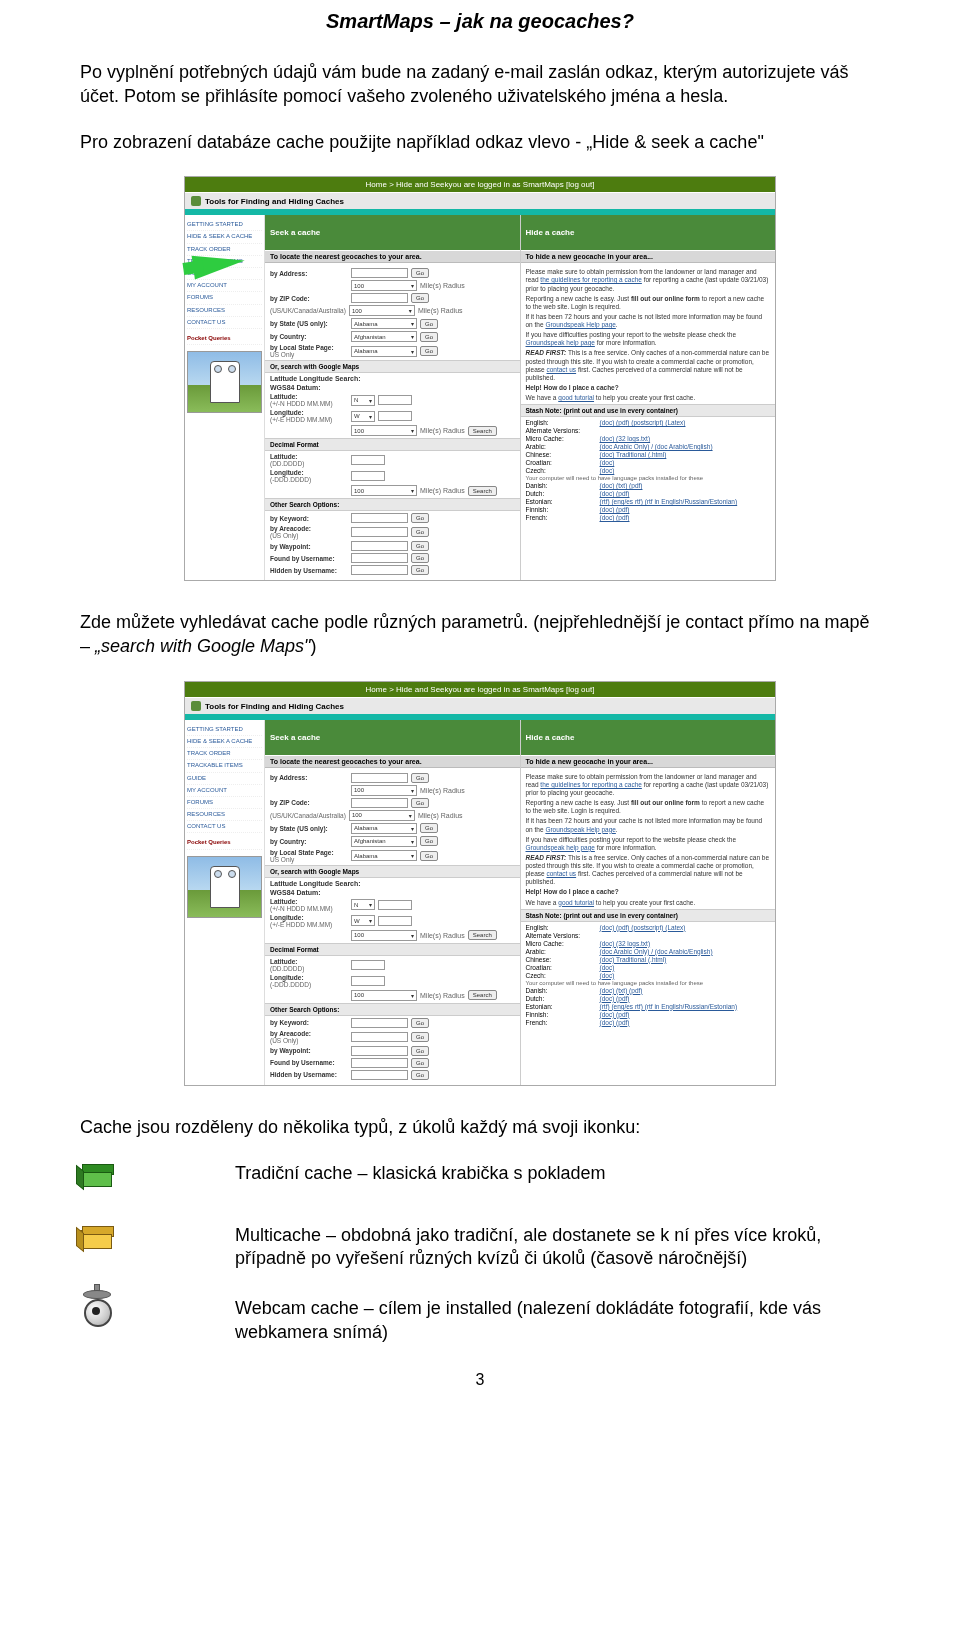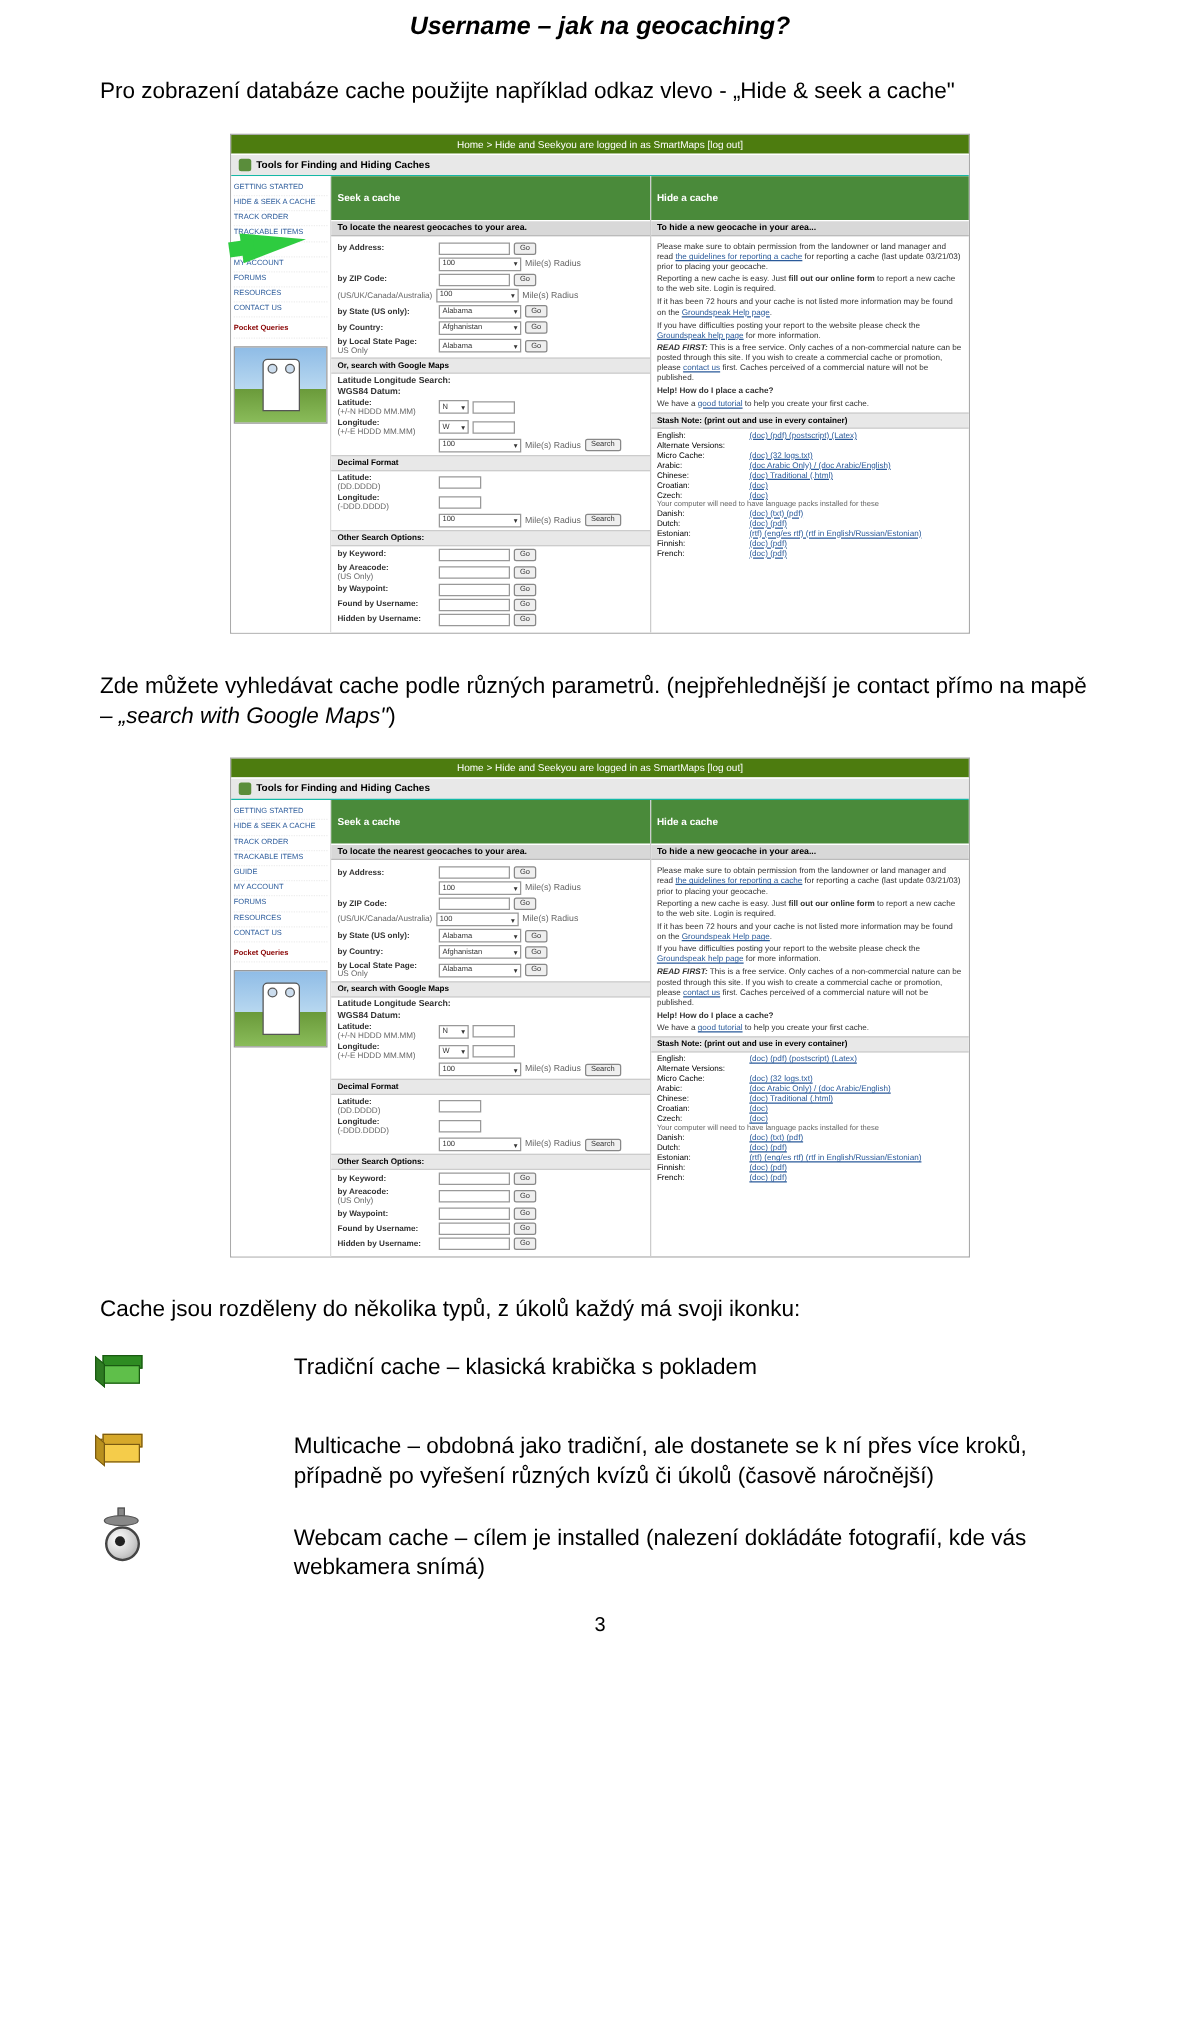--- a/index.html
+++ b/index.html
@@ -39,26 +39,26 @@
     background: #4d7c0f;
     color: #fff;
     font-size: 8px;
     padding: 3px 6px;
     display: flex;
     justify-content: center;
   }
   .ss-toolbar {
     background: #e8e8e8;
     border-top: 1px solid #fff;
-    border-bottom: 1px solid #14b8a6;
+    border-bottom: 6px solid #14b8a6;
     font-size: 8px;
     font-weight: bold;
     padding: 3px 6px;
     display: flex;
-    align-items: flex-start;
+    align-items: flex-end;
     gap: 4px;
   }
   .tb-icon {
     width: 10px; height: 10px;
     background: #5a8d3b;
     border-radius: 2px;
   }
   .ss-body {
     display: flex;
     background: #fff;
@@ -208,22 +208,23 @@
   .webcam .neck{width:4px;height:8px;background:#888;border:1px solid #555;position:absolute;left:14px;bottom:5px;}
 
   .page-num{
     text-align:center;font-size:16px;margin-top:20px;
   }
 </style>
 </head>
 <body>
 
 <div class="page">
-  <div class="title">Username – jak na geocaching?</div>
-
+  <div class="title">SmartMaps – jak na geocaches?</div>
+
+  <p class="para">Po vyplnění potřebných údajů vám bude na zadaný e-mail zaslán odkaz, kterým autorizujete váš účet. Potom se přihlásíte pomocí vašeho zvoleného uživatelského jména a hesla.</p>
   <p class="para">Pro zobrazení databáze cache použijte například odkaz vlevo - „Hide &amp; seek a cache"</p>
 
   <div class="screenshot" id="ss1">
     <div class="arrow-wrap">
         <div class="arrow"></div>
       </div>
     <div class="ss-topbar">
         <span>Home &gt; Hide and Seek</span>
         <span>you are logged in as SmartMaps [log out]</span>
       </div>

